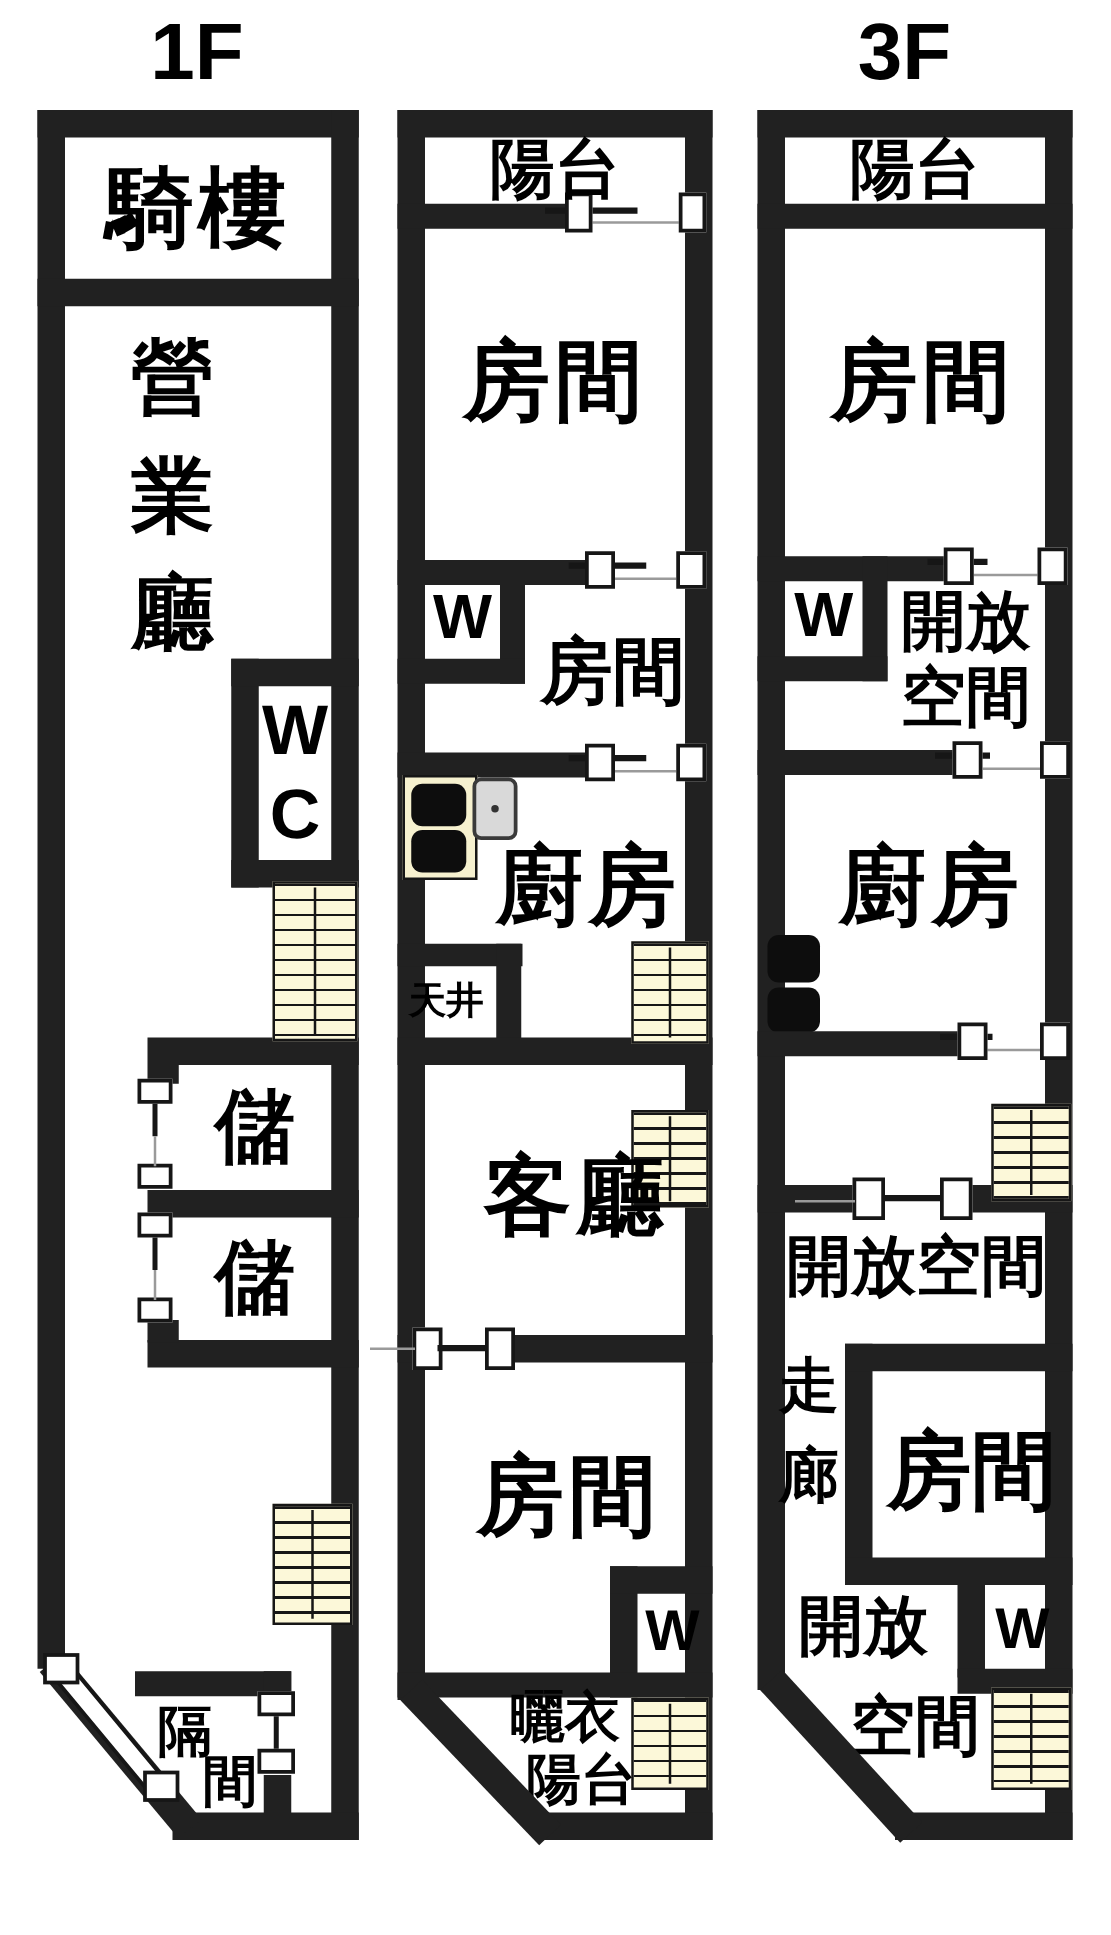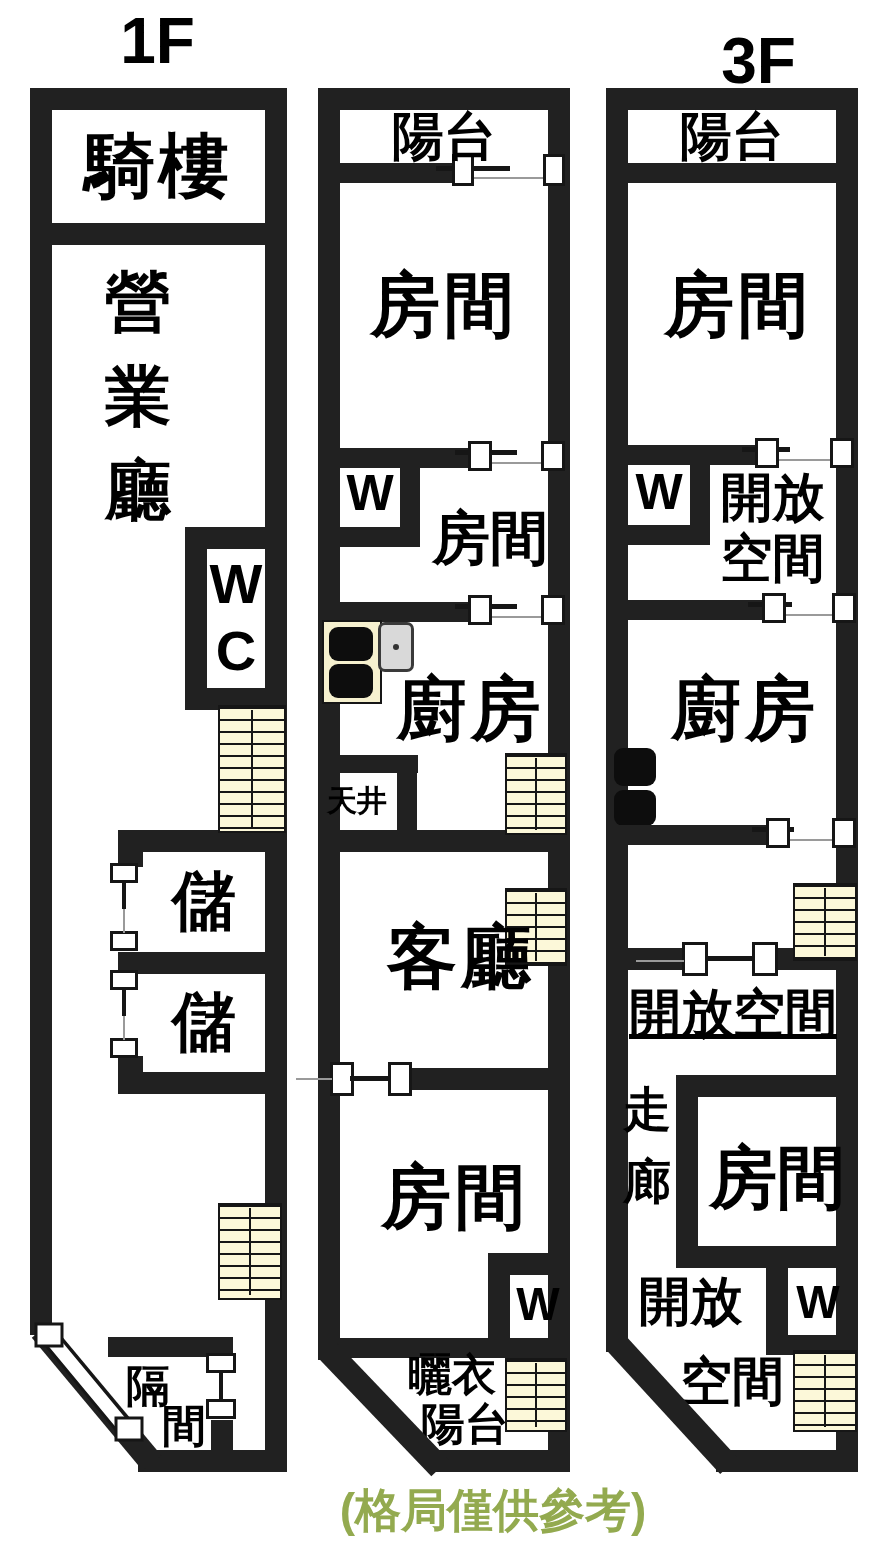--- a/index.html
+++ b/index.html
@@ -26,21 +26,21 @@
   .sink::after{content:"";position:absolute;left:50%;top:50%;width:6px;height:6px;margin:-3px 0 0 -3px;border-radius:50%;background:#333;}
   .caption{position:absolute;font-weight:bold;font-size:46px;display:flex;align-items:center;justify-content:center;}
   svg.diag{position:absolute;left:0;top:0;pointer-events:none;}
 </style>
 </head>
 <body>
 
 <div class="canvas">
 
   <div class="lbl t-title" style="left:95px;top:2px;width:125px;height:80px;">1F</div>
-  <div class="lbl t-title" style="left:696px;top:2px;width:125px;height:80px;margin-top:20px;">3F</div>
+  <div class="lbl t-title" style="left:661px;top:2px;width:125px;height:80px;">3F</div>
 
   <div>
     <div class="w" style="left:30px;top:88px;width:257px;height:22px;"></div>
     <div class="w" style="left:30px;top:88px;width:22px;height:1247px;"></div>
     <div class="w" style="left:265px;top:88px;width:22px;height:1384px;"></div>
     <div class="w" style="left:138px;top:1450px;width:149px;height:22px;"></div>
     <div class="w" style="left:30px;top:223px;width:257px;height:22px;"></div>
 
     <div class="w" style="left:185px;top:527px;width:22px;height:183px;"></div>
     <div class="w" style="left:185px;top:527px;width:102px;height:22px;"></div>
@@ -195,32 +195,31 @@
 
     <div class="stairs" style="left:793px;top:883px;width:60px;height:74px;"></div>
     <div class="stairs" style="left:793px;top:1350px;width:60px;height:78px;"></div>
 
     <div class="lbl t-lg" style="left:628px;top:110px;width:208px;height:53px;">陽台</div>
     <div class="lbl t-xl" style="left:640px;top:230px;width:196px;height:150px;">房間</div>
     <div class="lbl" style="left:628px;top:462px;width:62px;height:60px;font-size:50px;">W</div>
     <div class="lbl t-lg" style="left:705px;top:458px;width:135px;height:140px;">開放
 空間</div>
     <div class="lbl t-xl" style="left:650px;top:662px;width:190px;height:95px;">廚房</div>
-    <div class="lbl t-lg" style="left:610px;top:985px;width:246px;height:58px;text-decoration:underline;">開放空間</div>
+    <div class="lbl t-lg" style="left:610px;top:985px;width:246px;height:58px;">開放空間</div>
     <div class="lbl" style="left:618px;top:1078px;width:58px;height:135px;font-size:48px;line-height:1.5;">走
 廊</div>
     <div class="lbl" style="left:698px;top:1130px;width:158px;height:95px;font-size:68px;">房間</div>
     <div class="lbl t-lg" style="left:628px;top:1272px;width:125px;height:60px;">開放</div>
     <div class="lbl t-lg" style="left:668px;top:1348px;width:128px;height:68px;">空間</div>
     <div class="lbl" style="left:788px;top:1272px;width:60px;height:60px;font-size:46px;">W</div>
   </div>
 
   <svg class="diag" width="889" height="1548" viewBox="0 0 889 1548">
     <line x1="41" y1="1330" x2="152" y2="1463" stroke="#212121" stroke-width="24"></line>
     <line x1="329" y1="1352" x2="440" y2="1468" stroke="#212121" stroke-width="24"></line>
     <line x1="617" y1="1344" x2="729" y2="1466" stroke="#212121" stroke-width="24"></line>
     <polygon points="45.8,1345.1 58.2,1334.9 136.2,1428.9 123.8,1439.1" fill="#ffffff" stroke="#161616" stroke-width="3"></polygon>
     <rect x="36" y="1324" width="26" height="22" fill="#ffffff" stroke="#161616" stroke-width="3"></rect>
     <rect x="116" y="1418" width="26" height="22" fill="#ffffff" stroke="#161616" stroke-width="3"></rect>
   </svg>
 
-  <div class="caption" style="left:293px;top:1480px;width:400px;height:62px;color:#93aa4f;">(格局僅供參考)</div>
 </div>
 
 </body></html>

